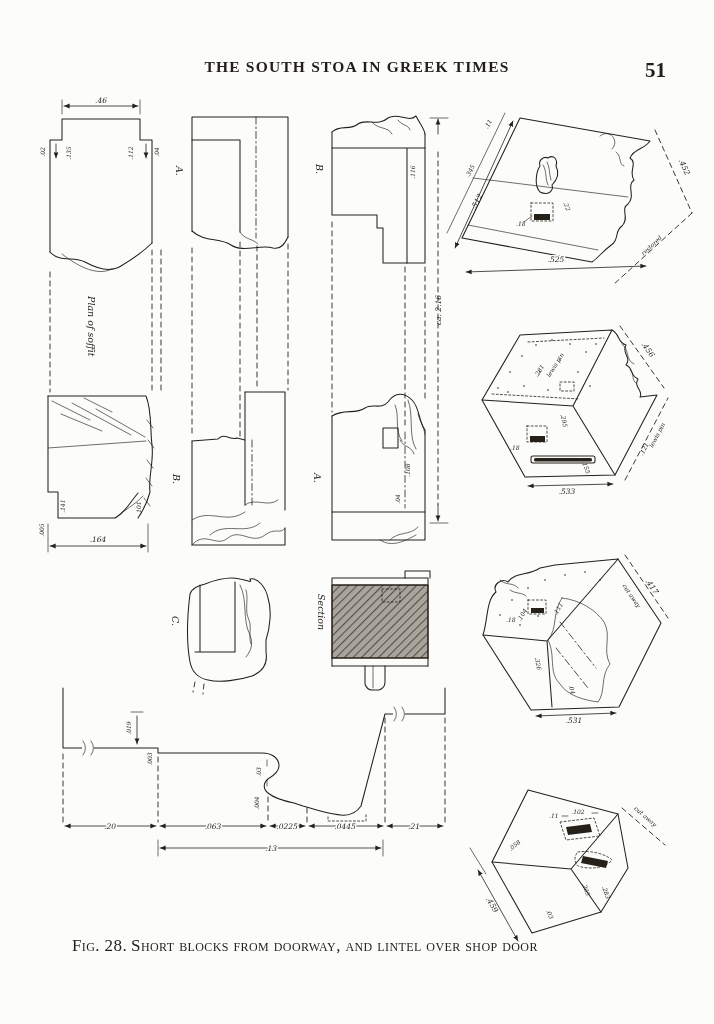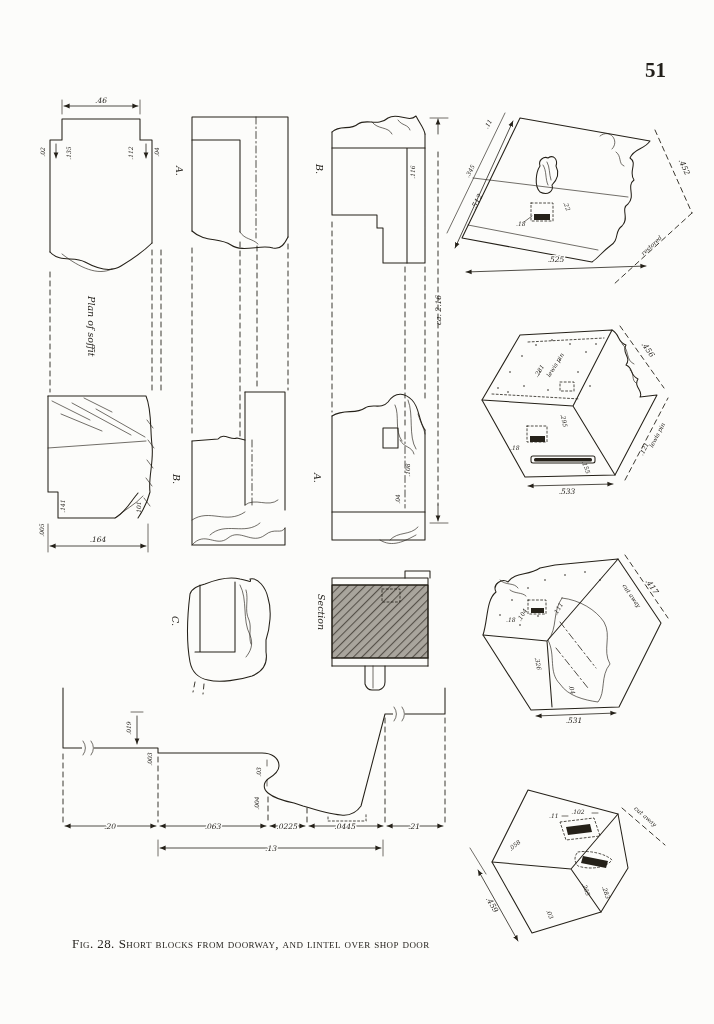--- a/index.html
+++ b/index.html
@@ -1,40 +1,41 @@
 <!DOCTYPE html>
 <html><head>
 <meta charset="utf-8">
 <style>
   html,body{margin:0;padding:0;background:#e8e6e1;}
   #page{position:relative;width:714px;height:1024px;background:#fcfcfa;overflow:hidden;
         font-family:"Liberation Serif",serif;color:#221f1a;}
   #hdr{position:absolute;top:58px;left:0;width:100%;text-align:center;
        font-size:15.5px;font-weight:bold;letter-spacing:1.2px;}
   #pgnum{position:absolute;top:58px;right:48px;font-size:21px;font-weight:bold;}
-  #cap{position:absolute;top:936px;left:72px;font-size:13px;font-variant:small-caps;
+  #cap{position:absolute;top:936px;left:72px;font-size:17px;font-variant:small-caps;
        letter-spacing:.4px;}
   #cap .fl{margin-right:4px;}
   svg{position:absolute;top:0;left:0;}
   svg text{font-family:"DejaVu Serif",serif;font-style:italic;fill:#221f1a;stroke:none;}
   .t{font-size:7.5px;} .ts{font-size:6px;} .tv{font-size:9.5px;} .tb{font-size:9.5px;}
   .halo{paint-order:stroke;stroke:#fcfcfa;stroke-width:3px;}
   .ink{stroke:#252119;fill:none;stroke-width:1.05;stroke-linecap:round;stroke-linejoin:round;}
   .thin{stroke-width:.65;}
   .dash{stroke-dasharray:5 4;stroke-width:.9;}
   .dd{stroke-dasharray:7 3 1.5 3;stroke-width:.8;}
   .dot2{stroke-dasharray:2 2.2;stroke-width:.8;}
   .dim{stroke-width:.8;}
   .fillink{fill:#252119;stroke:none;}
 </style>
 </head>
 <body>
 
 <div id="page">
 
+  <div id="hdr">THE SOUTH STOA IN GREEK TIMES</div>
   <div id="pgnum">51</div>
 
   <svg width="714" height="1024" viewBox="0 0 714 1024">
     <defs>
       <marker id="ar" markerWidth="8" markerHeight="8" viewBox="0 0 8 8" refX="7" refY="4" orient="auto-start-reverse">
           <path d="M0,1 L7,4 L0,7 Z" fill="#252119"></path>
         </marker>
       <pattern id="hatch" width="6" height="6" patternUnits="userSpaceOnUse" patternTransform="rotate(45)">
         <rect width="6" height="6" fill="#a9a59d"></rect>
         <line x1="0" y1="0" x2="0" y2="6" stroke="#56514a" stroke-width="2.2"></line>

